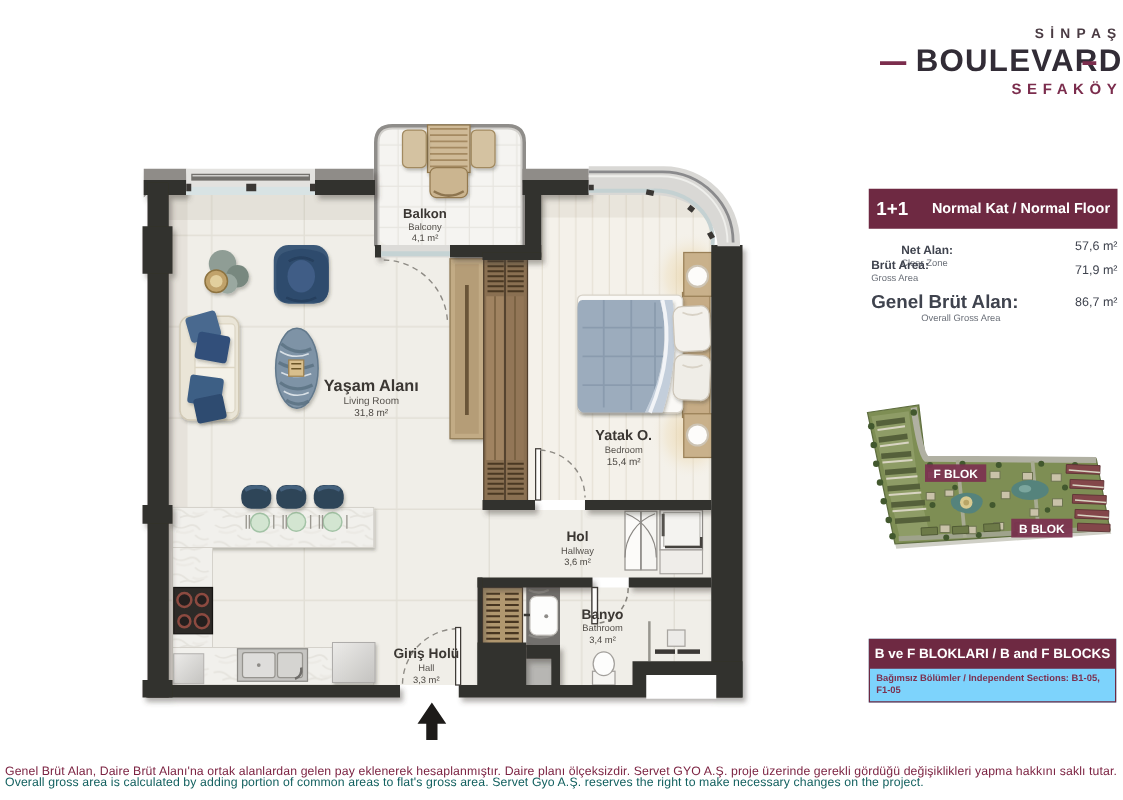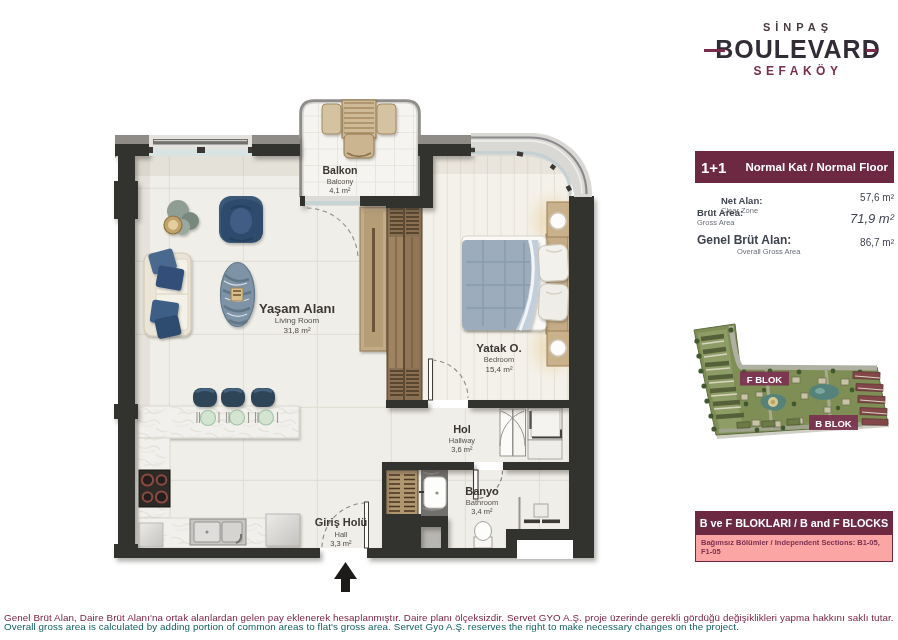--- a/index.html
+++ b/index.html
@@ -379,21 +379,21 @@
   <text x="482" y="514" font-size="7.5" fill="#4c4843">3,4 m²</text>
 </g>
 
 <g text-anchor="middle" fill="#3b3733">
   <text x="341" y="526" font-size="11" font-weight="bold">Giriş Holü</text>
   <text x="341" y="537" font-size="7.5" fill="#56524d">Hall</text>
   <text x="341" y="546" font-size="7.5" fill="#4c4843">3,3 m²</text>
 </g>
 </svg>
 
-<div class="abs" style="left:698px;top:0;width:200px;text-align:center;">
+<div class="abs" style="left:698px;top:0;width:200px;text-align:right;">
   <div style="font-size:11px;font-weight:bold;letter-spacing:5px;color:#4a3b43;margin-top:21px;">SİNPAŞ</div>
   <div style="font-size:25px;font-weight:bold;letter-spacing:1px;color:#322c36;margin-top:2px;">BOULEVARD</div>
   <div style="font-size:12px;font-weight:bold;letter-spacing:4.5px;color:#7b2d4d;margin-top:0px;">SEFAKÖY</div>
 </div>
 
 <div class="abs" style="left:704px;top:48.5px;width:21px;height:3.5px;background:#7b2d4d;"></div>
 
 <div class="abs" style="left:866px;top:48.5px;width:11px;height:3.5px;background:#7b2d4d;"></div>
 
 <div class="abs" style="left:695px;top:151px;width:199px;height:23px;background:#6e2942;color:#fff;display:flex;align-items:center;justify-content:space-between;padding:16px 6px;box-sizing:border-box;">
@@ -404,24 +404,24 @@
 <div class="abs" style="left:697px;top:195px;width:197px;margin-left:24px;">
   <div style="font-size:9.5px;font-weight:bold;color:#3f434e;">Net Alan:</div>
   <div style="font-size:7.5px;color:#6a6f78;">Clear Zone</div>
 </div>
 <div class="abs" style="left:794px;top:192px;width:100px;text-align:right;font-size:10px;color:#3f434e;">57,6 m²</div>
 
 <div class="abs" style="left:697px;top:207px;width:197px;">
   <div style="font-size:9.5px;font-weight:bold;color:#3f434e;">Brüt Area:</div>
   <div style="font-size:7.5px;color:#6a6f78;">Gross Area</div>
 </div>
-<div class="abs" style="left:794px;top:211px;width:100px;text-align:right;font-size:13px;color:#3f434e;font-style:italic;">71,9 m²</div>
+<div class="abs" style="left:794px;top:211px;width:100px;text-align:right;font-size:10px;color:#3f434e;">71,9 m²</div>
 
 <div class="abs" style="left:697px;top:233px;width:197px;">
-  <div style="font-size:12px;font-weight:bold;color:#3f434e;">Genel Brüt Alan:</div>
+  <div style="font-size:15px;font-weight:bold;color:#3f434e;">Genel Brüt Alan:</div>
   <div style="font-size:7.5px;color:#6a6f78;margin-left:40px;">Overall Gross Area</div>
 </div>
 <div class="abs" style="left:794px;top:237px;width:100px;text-align:right;font-size:10px;color:#3f434e;">86,7 m²</div>
 
 <svg class="abs" style="left:688px;top:318px;" width="210" height="130" viewBox="688 318 210 130">
 
   <polygon points="695,333 735,327 740,369 877,370 889,427 717,439" fill="#cfcfc6"></polygon>
 
   <polygon points="694,330 735,324 740,366 877,367 888,424 716,435" fill="#7e8e54" stroke="#5f6e40" stroke-width="1"></polygon>
 
@@ -507,20 +507,20 @@
     <rect x="740" y="371.5" width="49" height="14" fill="#7c3150" opacity="0.93"></rect>
     <text x="764.5" y="382.5" text-anchor="middle" font-size="9.5" font-weight="bold" fill="#fff">F BLOK</text>
   </g>
 
   <g>
     <rect x="809" y="415" width="49" height="15" fill="#7c3150" opacity="0.93"></rect>
     <text x="833.5" y="426.5" text-anchor="middle" font-size="9.5" font-weight="bold" fill="#fff">B BLOK</text>
   </g>
 </svg>
 
-<div class="abs" style="left:695px;top:511px;width:198px;border:1px solid #6e2942;background:#fca5a5;box-sizing:border-box;">
+<div class="abs" style="left:695px;top:511px;width:198px;border:1px solid #6e2942;background:#7dd3fc;box-sizing:border-box;">
   <div style="background:#6e2942;color:#fff;font-size:10.8px;font-weight:bold;text-align:center;padding:5px 0 6px;white-space:nowrap;">B ve F BLOKLARI / B and F BLOCKS</div>
   <div style="color:#7c3150;font-size:7.5px;font-weight:bold;padding:3px 5px 4px;line-height:1.25;">Bağımsız Bölümler / Independent Sections: B1-05,<br>F1-05</div>
 </div>
 
 <div class="abs" style="left:4px;top:612px;width:894px;font-size:9.8px;letter-spacing:0.1px;color:#7c2342;white-space:nowrap;">Genel Brüt Alan, Daire Brüt Alanı'na ortak alanlardan gelen pay eklenerek hesaplanmıştır. Daire planı ölçeksizdir. Servet GYO A.Ş. proje üzerinde gerekli gördüğü değişiklikleri yapma hakkını saklı tutar.</div>
 
 <div class="abs" style="left:4px;top:621px;width:894px;font-size:9.8px;letter-spacing:0.1px;color:#12605f;white-space:nowrap;">Overall gross area is calculated by adding portion of common areas to flat's gross area. Servet Gyo A.Ş. reserves the right to make necessary changes on the project.</div>
 
 </body></html>

